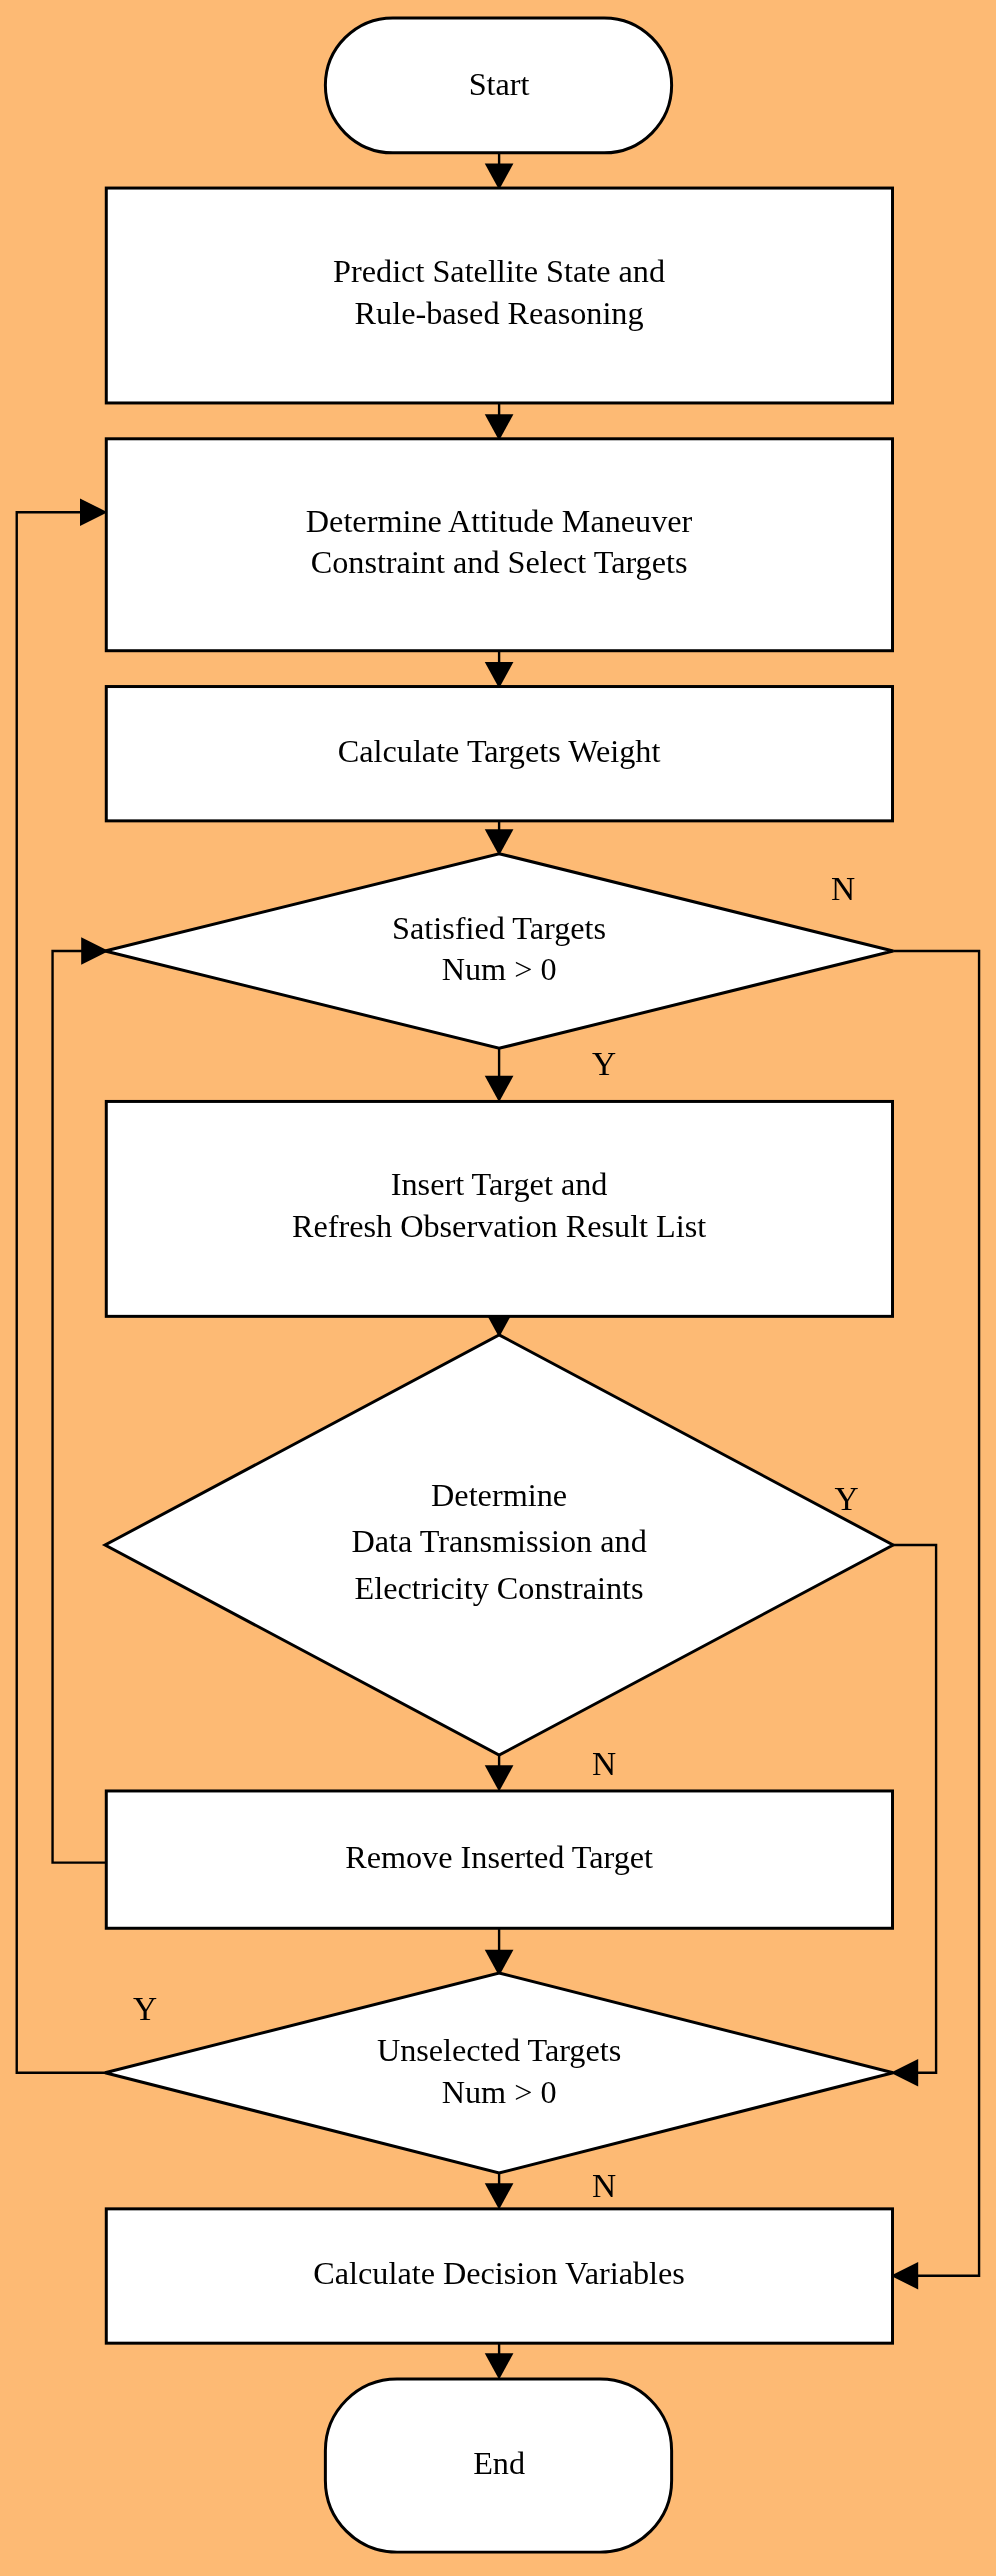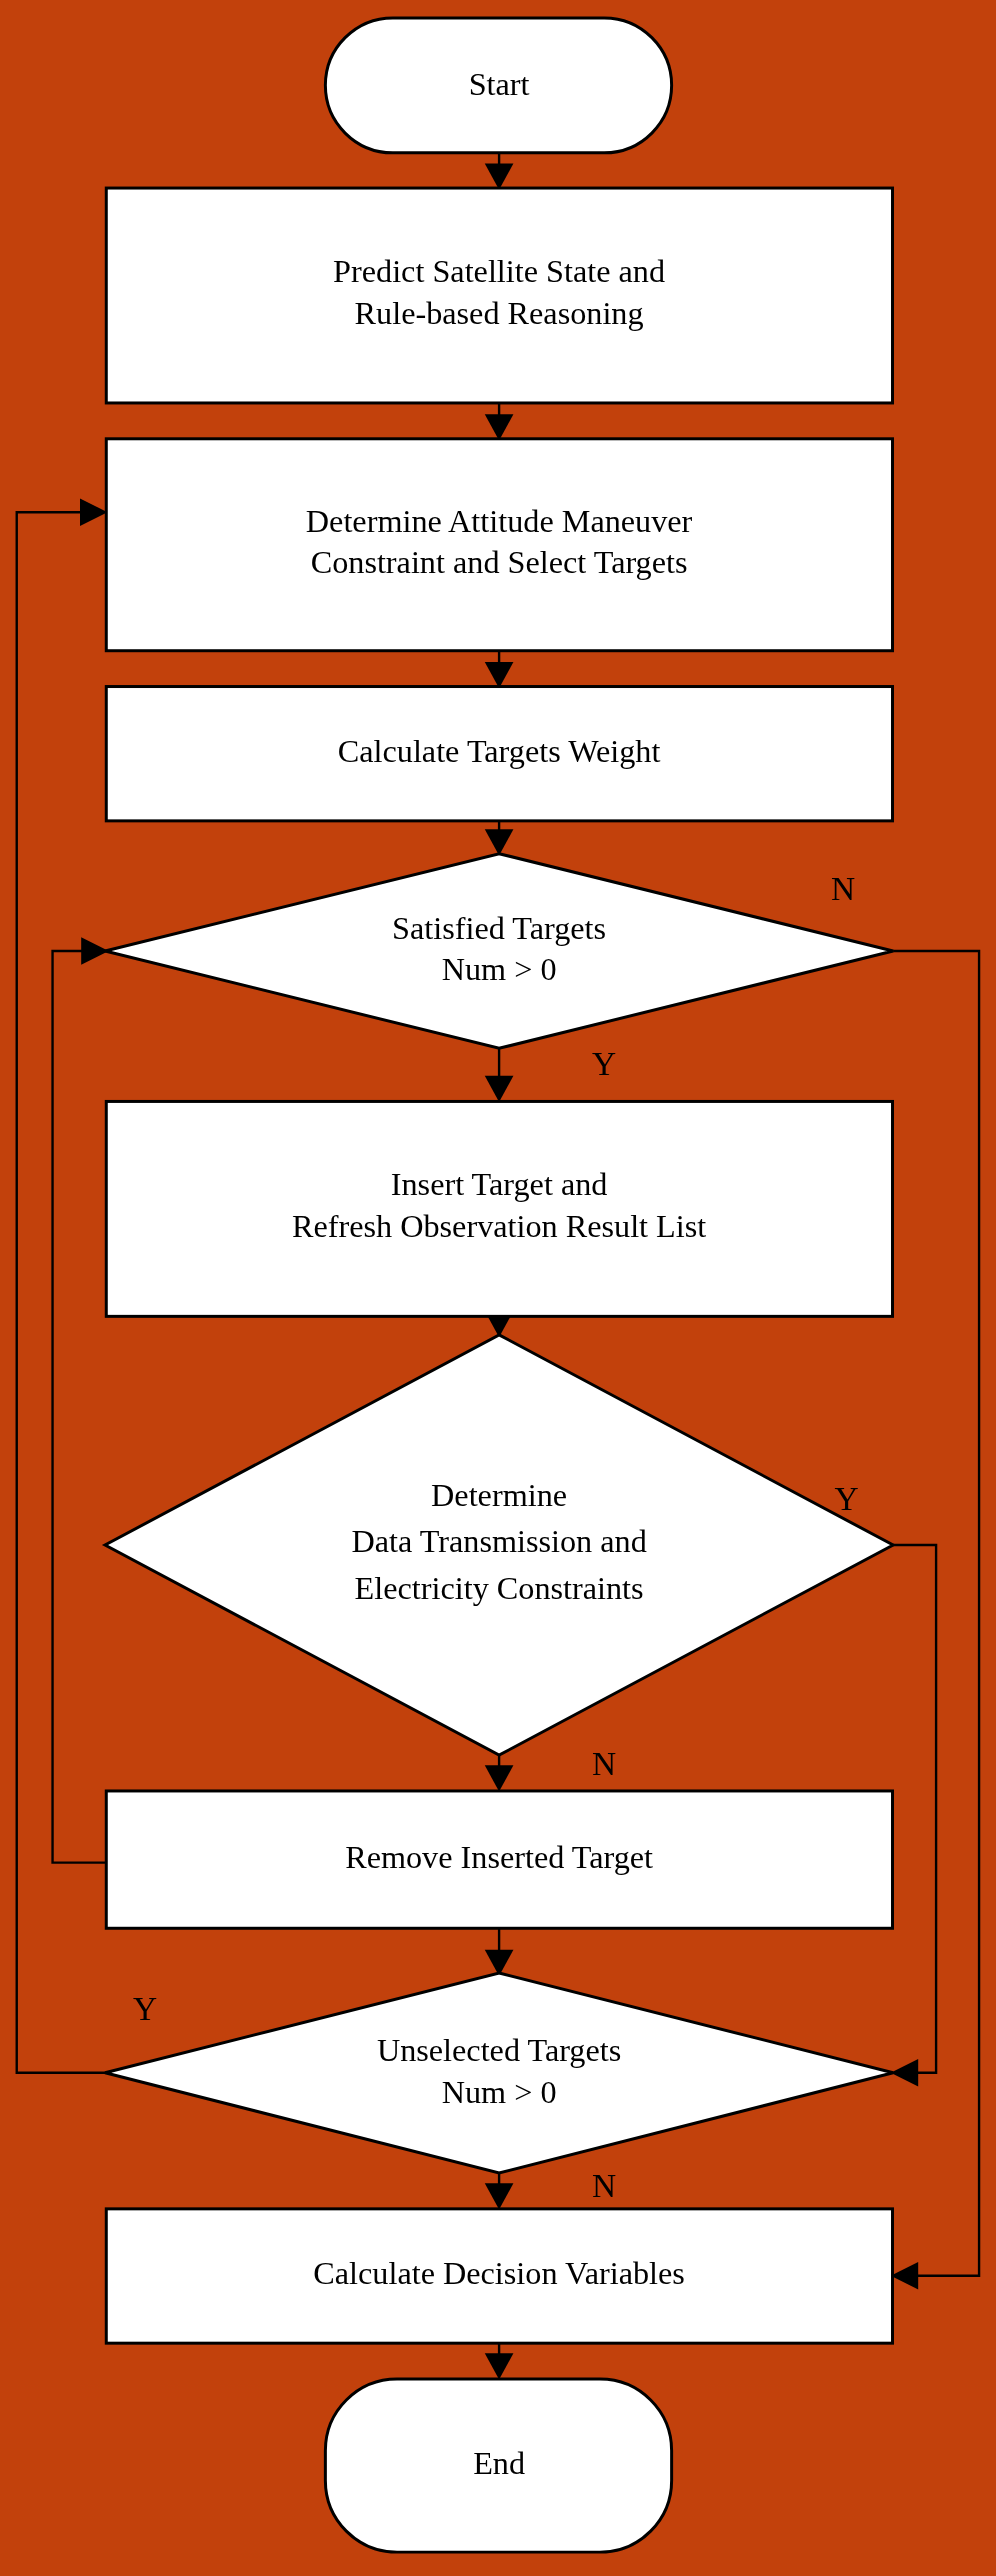--- a/index.html
+++ b/index.html
@@ -8,21 +8,21 @@
     padding: 0;
     background: #ffffff;
   }
   body {
     font-family: "Liberation Serif", "DejaVu Serif", serif;
   }
   #flow-root {
     position: relative;
     width: 997px;
     height: 2576px;
-    background: #c2410c;
+    background: #fdba74;
     overflow: hidden;
   }
   svg.flow-canvas {
     display: block;
     width: 997px;
     height: 2576px;
   }
   .shape-outline {
     fill: #ffffff;
     stroke: #000000;

